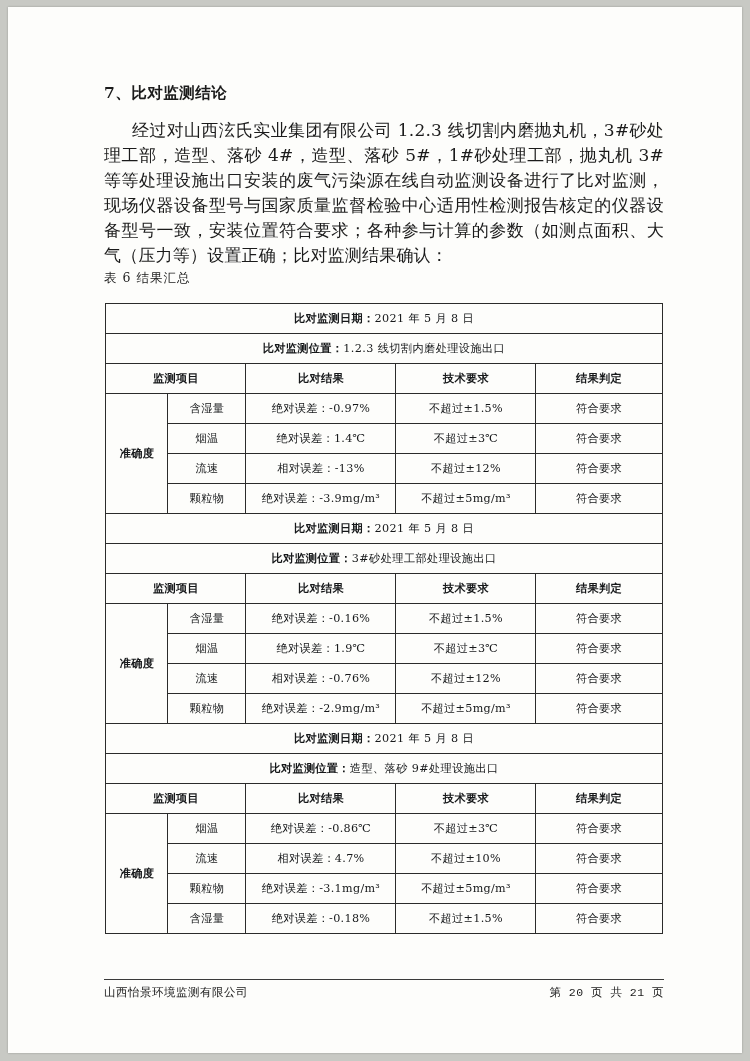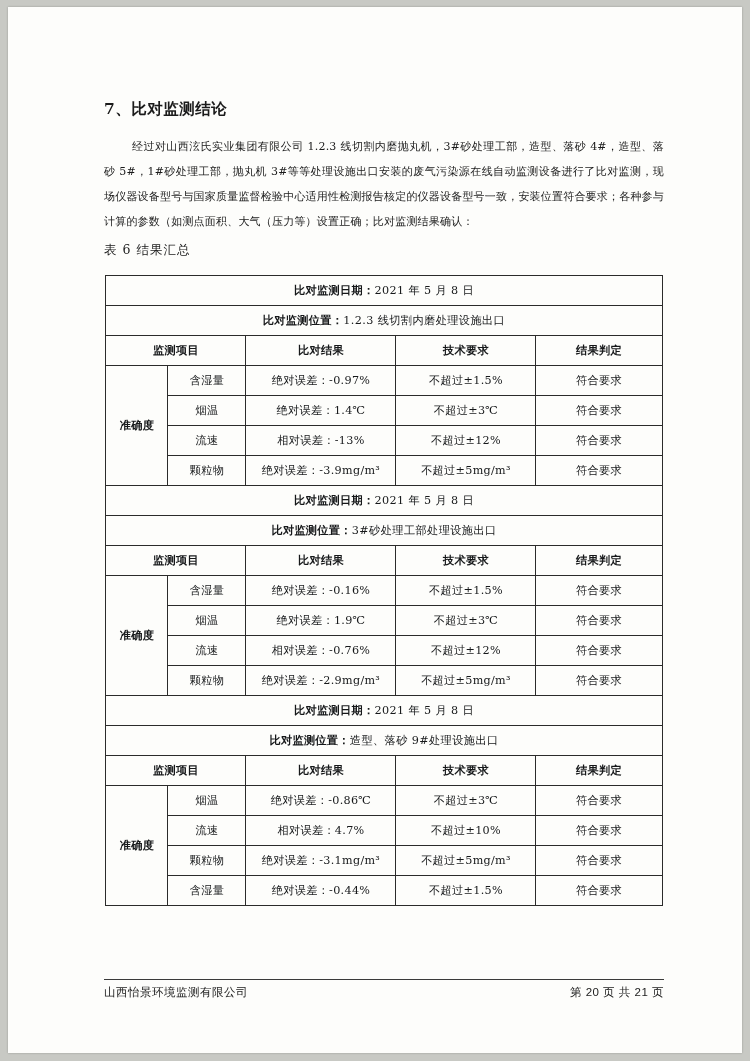--- a/index.html
+++ b/index.html
@@ -27,30 +27,30 @@
     left: 96px;
     top: 76px;
     width: 560px;
   }
   .section-title {
     font-family: "DejaVu Serif", "Liberation Serif", serif;
     font-weight: bold;
     font-size: 15.5px;
     color: #1b1b1b;
     letter-spacing: 0.5px;
-    margin: 16px 0 14px 0;
+    margin: 0 0 14px 0;
   }
   .para {
     font-family: "DejaVu Serif", "Liberation Serif", serif;
-    font-size: 11px;
+    font-size: 17px;
     color: #1b1b1b;
     line-height: 25px;
     text-align: justify;
     text-indent: 28px;
-    margin: 0 0 8px 0;
+    margin: 0 0 2px 0;
     letter-spacing: 0.2px;
   }
   .table-caption {
     text-align: left;
     font-family: "DejaVu Serif", "Liberation Serif", serif;
     font-size: 12.5px;
     color: #1b1b1b;
     margin: 2px 0 3px 0;
     letter-spacing: 1px;
   }
@@ -98,21 +98,21 @@
   }
   .footer {
     position: absolute;
     left: 96px;
     top: 972px;
     width: 560px;
     border-top: 1px solid #3a3a3a;
     padding-top: 5px;
     display: flex;
     justify-content: space-between;
-    font-family: Liberation Sans, sans-serif;
+    font-family: Liberation Mono, monospace;
     font-size: 11.5px;
     color: #1b1b1b;
     letter-spacing: 0.5px;
   }
 </style>
 </head>
 <body>
 
 <div class="page">
 
@@ -236,21 +236,21 @@
           <td>符合要求</td>
         </tr>
         <tr>
           <td class="item">颗粒物</td>
           <td>绝对误差：-3.1mg/m³</td>
           <td>不超过±5mg/m³</td>
           <td>符合要求</td>
         </tr>
         <tr>
           <td class="item">含湿量</td>
-          <td>绝对误差：-0.44%</td>
+          <td>绝对误差：-0.18%</td>
           <td>不超过±1.5%</td>
           <td>符合要求</td>
         </tr>
 
       </tbody>
     </table>
 
   </div>
 
   <div class="footer">

